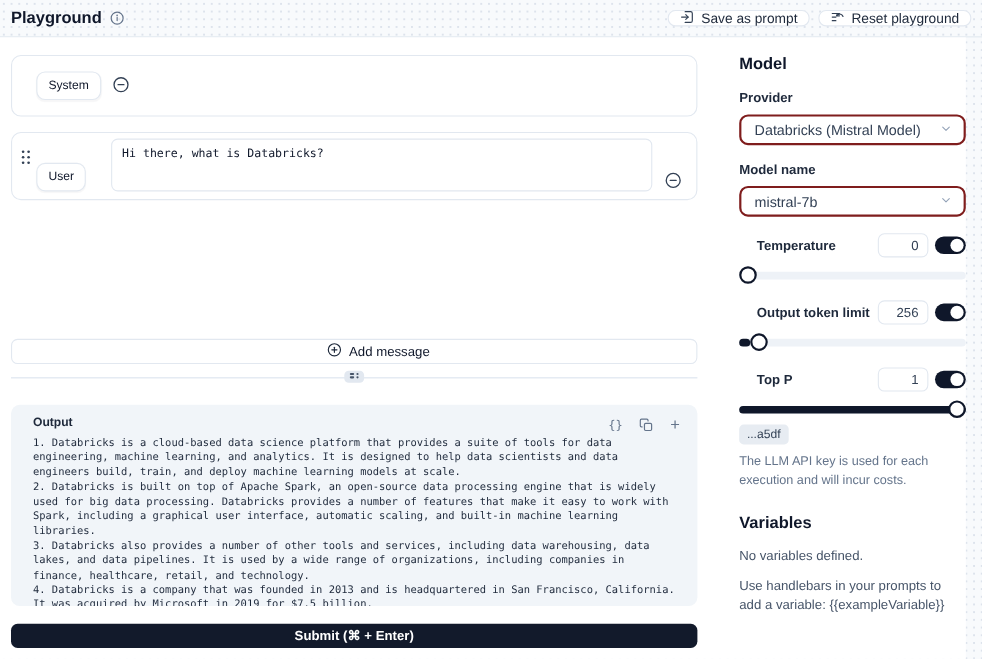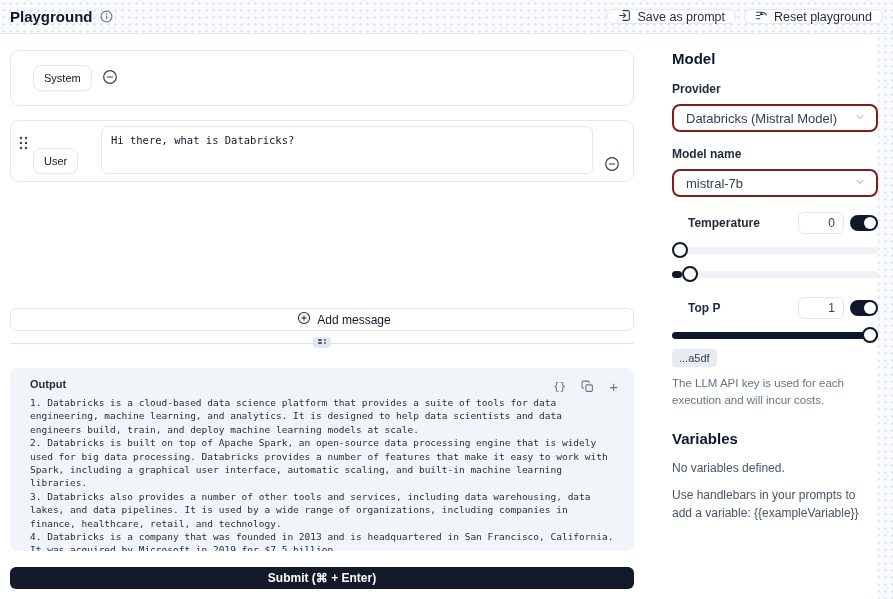--- a/index.html
+++ b/index.html
@@ -281,20 +281,25 @@
       <input class="param-input" value="0" style="">
       <span class="toggle on"></span>
     </div>
     <div class="slider">
       <div class="slider-track">
           <div class="slider-fill" style="width: 0%;"></div>
         </div>
       <div class="slider-thumb" style="left: calc(0% + 0px);"></div>
     </div>
 
+    <div class="param-row">
+      <span class="param-label">Output token limit</span>
+      <input class="param-input" value="256" style="">
+      <span class="toggle on"></span>
+    </div>
     <div class="slider">
       <div class="slider-track">
           <div class="slider-fill" style="width: 5%;"></div>
         </div>
       <div class="slider-thumb" style="left: calc(5% - 0.8px);"></div>
     </div>
 
     <div class="param-row">
       <span class="param-label">Top P</span>
       <input class="param-input" value="1" style="">

